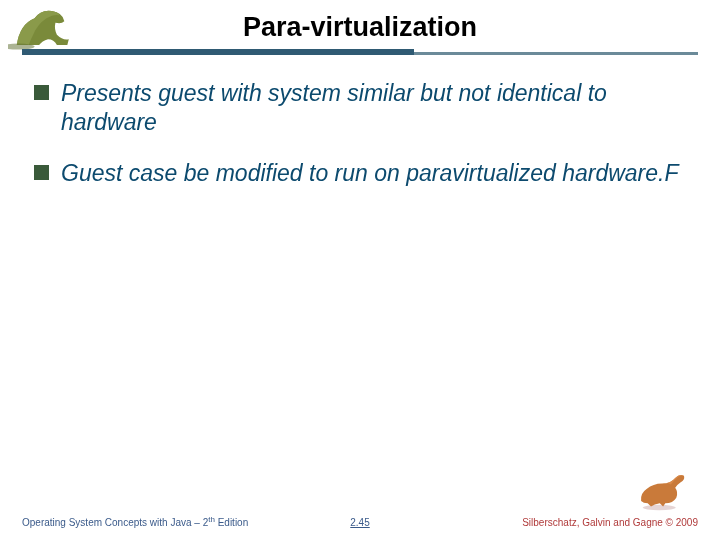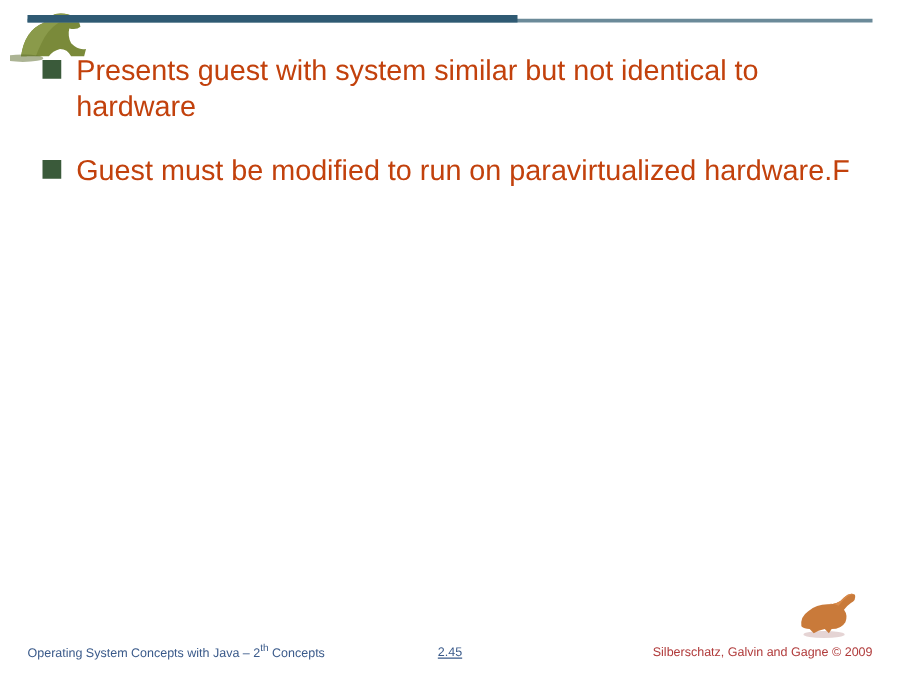--- a/index.html
+++ b/index.html
@@ -62,21 +62,22 @@
     width: 15px;
     height: 15px;
     background: #3a5a3a;
     flex: 0 0 15px;
     margin-top: 6px;
     margin-right: 12px;
   }
   .bullet-text {
     font-size: 23px;
     line-height: 1.25;
-    color: #c2410c;
+    color: #0c4a6e;
+    font-style: italic;
   }
   .footer {
     position: absolute;
     bottom: 12px;
     left: 0;
     right: 0;
     padding: 0 22px;
     display: flex;
     align-items: flex-end;
     justify-content: space-between;
@@ -110,42 +111,43 @@
 </style>
 </head>
 <body>
 
 <div class="header">
   <svg class="dino-top" viewBox="0 0 100 70">
     <path d="M8 58 Q12 30 32 22 Q40 10 55 12 Q70 14 72 26 Q68 30 60 28 Q58 36 62 44 Q70 52 78 50 L76 58 L62 58 Q58 50 50 50 Q42 52 38 58 L24 58 Q20 52 14 58 Z" fill="#7a8a3a"></path>
     <path d="M8 58 Q12 30 32 22 Q40 10 55 12 Q62 13 66 18 Q58 16 48 22 Q36 30 30 44 Q26 52 24 58 Z" fill="#8a9a4a"></path>
     <ellipse cx="10" cy="60" rx="22" ry="4" fill="#5a6a2a" opacity="0.5"></ellipse>
   </svg>
+  <div class="title">Para-virtualization</div>
   <div class="rule-wrap">
     <div class="rule-back"></div>
     <div class="rule-front"></div>
   </div>
 </div>
 
 <div class="content">
   <div class="bullet-item">
     <div class="bullet"></div>
     <div class="bullet-text">Presents guest with system similar but not identical to hardware</div>
   </div>
   <div class="bullet-item">
     <div class="bullet"></div>
-    <div class="bullet-text">Guest must be modified to run on paravirtualized hardware.F</div>
+    <div class="bullet-text">Guest case be modified to run on paravirtualized hardware.F</div>
   </div>
 </div>
 
 <svg class="dino-bottom" viewBox="0 0 100 80">
   <ellipse cx="45" cy="72" rx="30" ry="5" fill="#caa" opacity="0.5"></ellipse>
   <path d="M12 60 Q10 46 22 38 Q34 28 50 28 Q66 28 74 18 Q82 10 90 14 Q92 22 84 26 Q78 30 74 36 Q80 44 76 54 Q70 64 56 64 L52 70 L46 64 Q36 66 30 70 L24 64 Q16 64 12 60 Z" fill="#c97a3a"></path>
   <path d="M50 28 Q66 28 74 18 Q82 10 90 14 Q88 12 80 16 Q72 22 66 30 Q58 26 50 28 Z" fill="#d98a4a"></path>
 </svg>
 
 <div class="footer">
   <div class="footer-left">
-    <span>Operating System Concepts with Java – 2</span><span class="sup">th</span><span> Concepts</span>
+    <span>Operating System Concepts with Java – 2</span><span class="sup">th</span><span> Edition</span>
   </div>
   <div class="footer-center">2.45</div>
   <div class="footer-right">Silberschatz, Galvin and Gagne © 2009</div>
 </div>
 
 </body></html>

